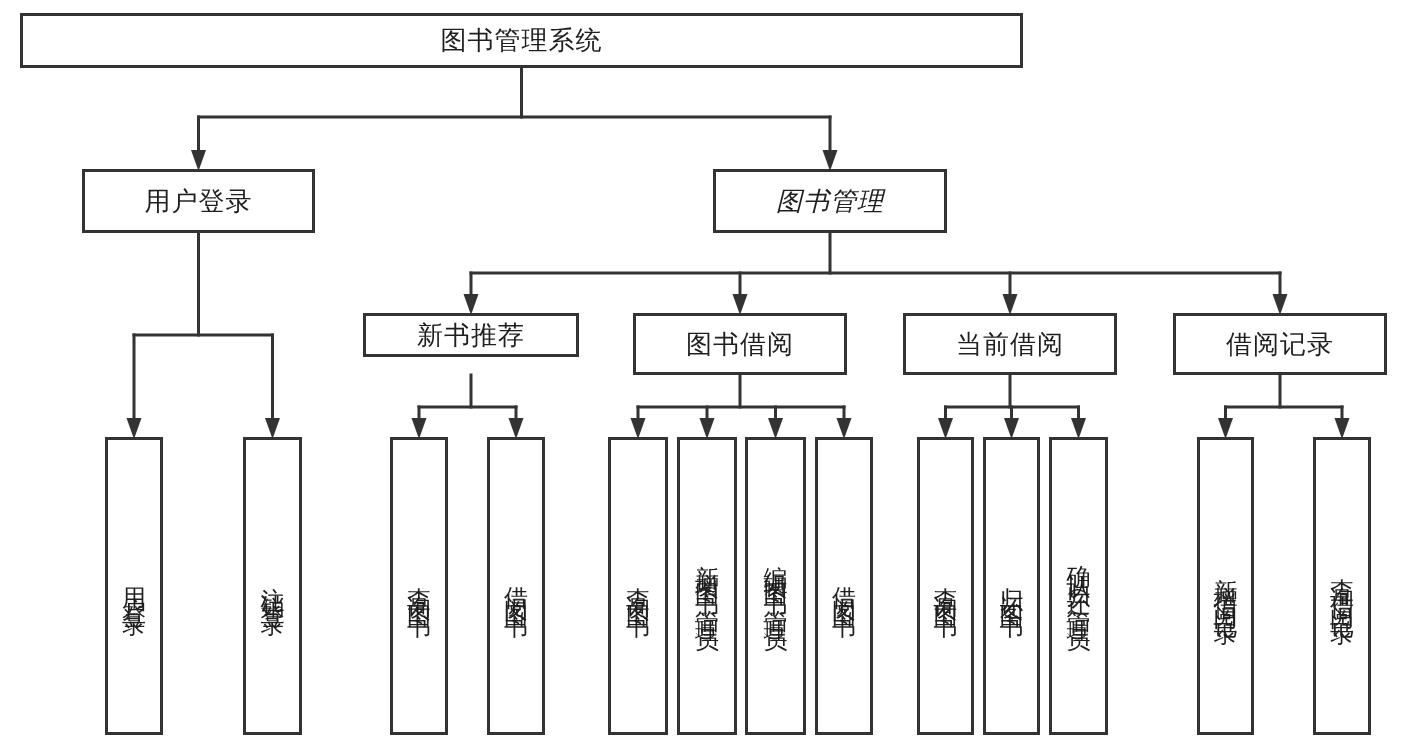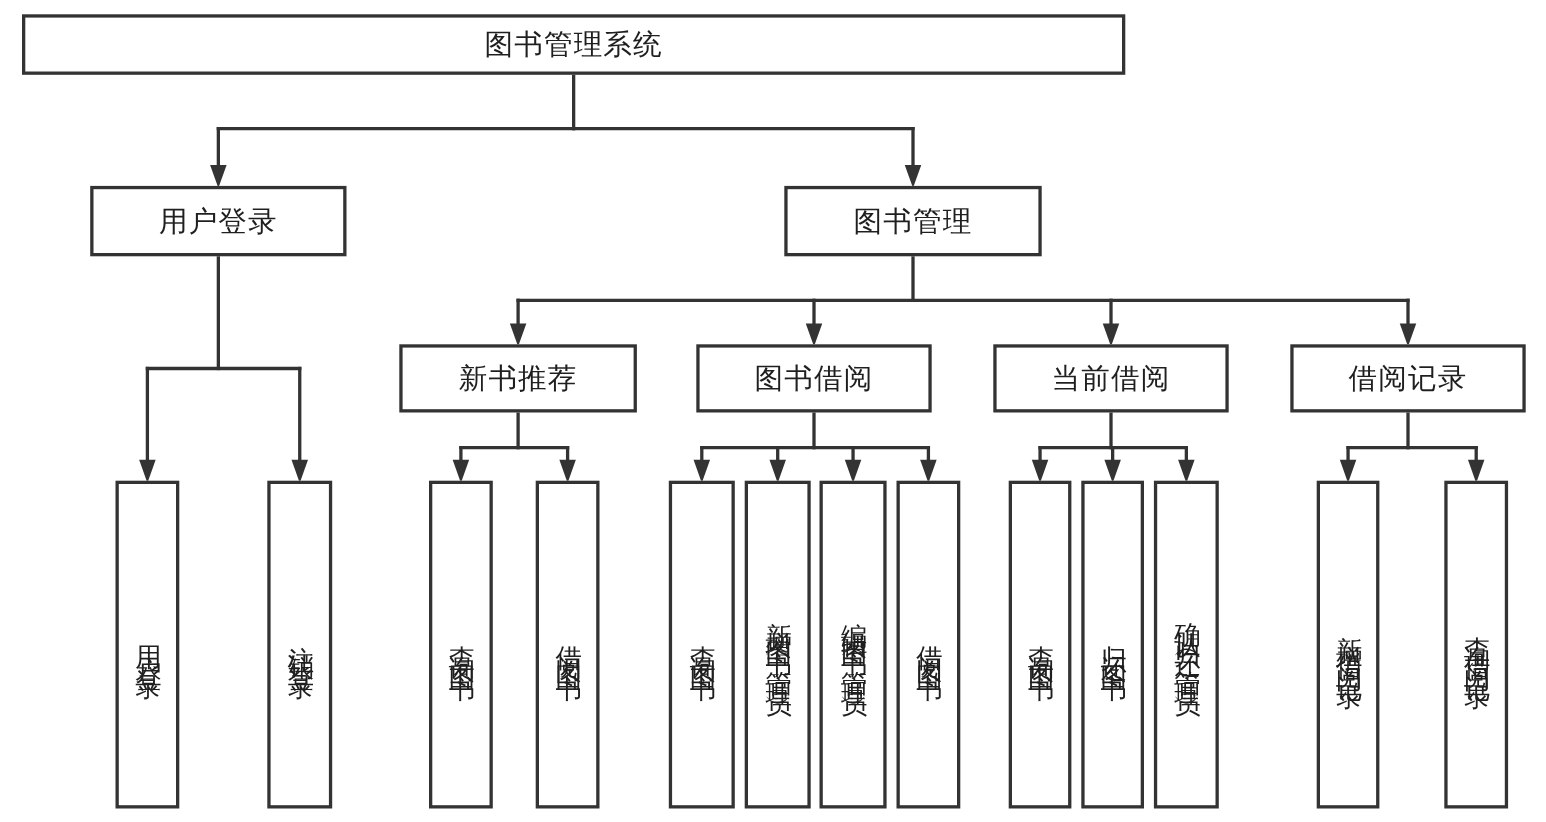--- a/index.html
+++ b/index.html
@@ -82,24 +82,24 @@
       <line x1="1342" y1="407" x2="1342" y2="420" stroke="#333333" stroke-width="3" stroke-linecap="square"></line>
       <polygon points="1334.5,418 1349.5,418 1342,439" fill="#333333"></polygon>
     </svg>
 
 <div class="node h" style="left: 20px; top: 13px; width: 1003px; height: 55px; border-color: rgb(51, 51, 51); background: rgb(255, 255, 255);">
       <span class="lbl" style="color: rgb(31, 31, 31);">图书管理系统</span>
     </div>
     <div class="node h" style="left: 82px; top: 169px; width: 233px; height: 64px; border-color: rgb(51, 51, 51); background: rgb(255, 255, 255);">
       <span class="lbl" style="color: rgb(31, 31, 31);">用户登录</span>
     </div>
-    <div class="node h" style="left: 713px; top: 169px; width: 234px; height: 64px; border-color: rgb(51, 51, 51); background: rgb(255, 255, 255);">
+    <div class="node h" style="left: 713px; top: 169px; width: 234px; height: 64px; border-color: rgb(51, 51, 51); background: rgb(255, 255, 255); font-style: italic;">
       <span class="lbl" style="color: rgb(31, 31, 31);">图书管理</span>
     </div>
-    <div class="node h" style="left: 363px; top: 313px; width: 216px; height: 62px; border-color: rgb(51, 51, 51); background: rgb(255, 255, 255);">
+    <div class="node h" style="left: 363px; top: 313px; width: 216px; height: 44px; border-color: rgb(51, 51, 51); background: rgb(255, 255, 255);">
       <span class="lbl" style="color: rgb(31, 31, 31);">新书推荐</span>
     </div>
     <div class="node h" style="left: 903px; top: 313px; width: 214px; height: 62px; border-color: rgb(51, 51, 51); background: rgb(255, 255, 255);">
       <span class="lbl" style="color: rgb(31, 31, 31);">当前借阅</span>
     </div>
     <div class="node h" style="left: 633px; top: 313px; width: 214px; height: 62px; border-color: rgb(51, 51, 51); background: rgb(255, 255, 255);">
       <span class="lbl" style="color: rgb(31, 31, 31);">图书借阅</span>
     </div>
     <div class="node h" style="left: 1173px; top: 313px; width: 214px; height: 62px; border-color: rgb(51, 51, 51); background: rgb(255, 255, 255);">
       <span class="lbl" style="color: rgb(31, 31, 31);">借阅记录</span>

